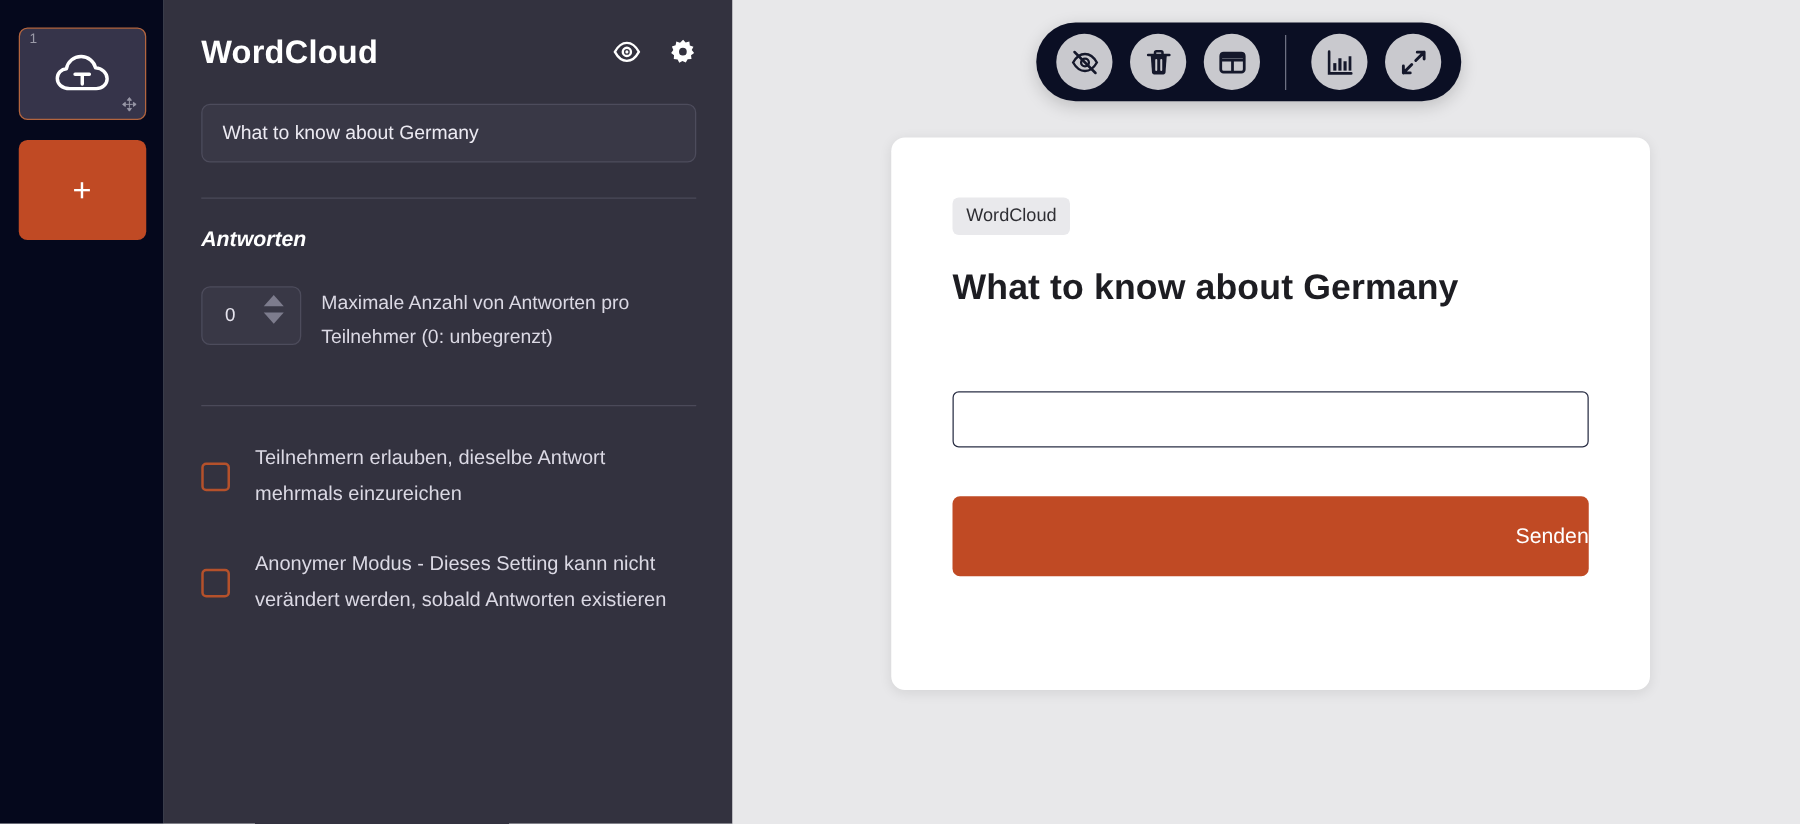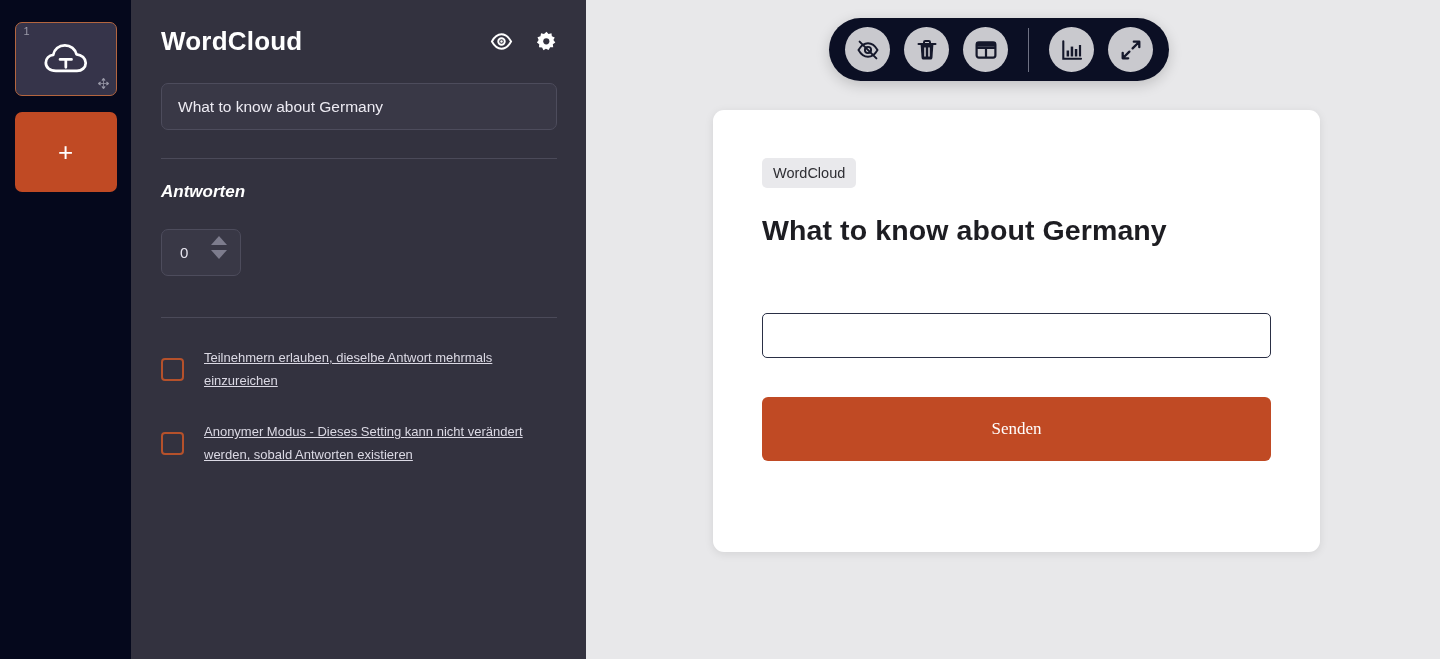--- a/index.html
+++ b/index.html
@@ -127,23 +127,22 @@
   }
   .checkbox {
     width: 23px; height: 23px;
     border: 2px solid #b5512b;
     border-radius: 4px;
     background: transparent;
     flex: 0 0 23px;
     cursor: pointer;
   }
   .check-label {
-    color: #dbd9e4; font-size: 13px; line-height: 1.78;
+    color: #dbd9e4; font-size: 16px; line-height: 1.78;
     max-width: 350px;
-    text-decoration: underline;
   }
 
   
   .stage {
     position: relative;
     flex: 1 1 auto; height: 659px;
     background: #e8e8ea;
   }
 
   .toolbar {
@@ -208,22 +207,23 @@
   }
   .submit-btn {
     display: block;
     width: 509px; height: 64px;
     margin-top: 39px;
     background: #c04a24;
     border: none;
     border-radius: 6px;
     color: #ffffff;
     font-size: 17px;
-    font-family: Liberation Serif, serif;
+    font-family: Liberation Sans, sans-serif;
     cursor: pointer;
+    text-align: right;
   }
 </style>
 </head>
 <body>
 
 <div class="app">
 
   <div class="rail">
 
     <div class="slide-thumb">
@@ -264,20 +264,21 @@
     <div class="section-title">Antworten</div>
 
     <div class="stepper-row">
       <div class="stepper">
         <span class="stepper-val">0</span>
         <span class="stepper-arrows">
           <span class="arrow-up"></span>
           <span class="arrow-down"></span>
         </span>
       </div>
+      <div class="stepper-label">Maximale Anzahl von Antworten pro Teilnehmer (0: unbegrenzt)</div>
     </div>
 
     <div class="divider2"></div>
 
 
     <div class="check-row">
       <span class="checkbox"></span>
       <span class="check-label">Teilnehmern erlauben, dieselbe Antwort mehrmals einzureichen</span>
     </div>
 

